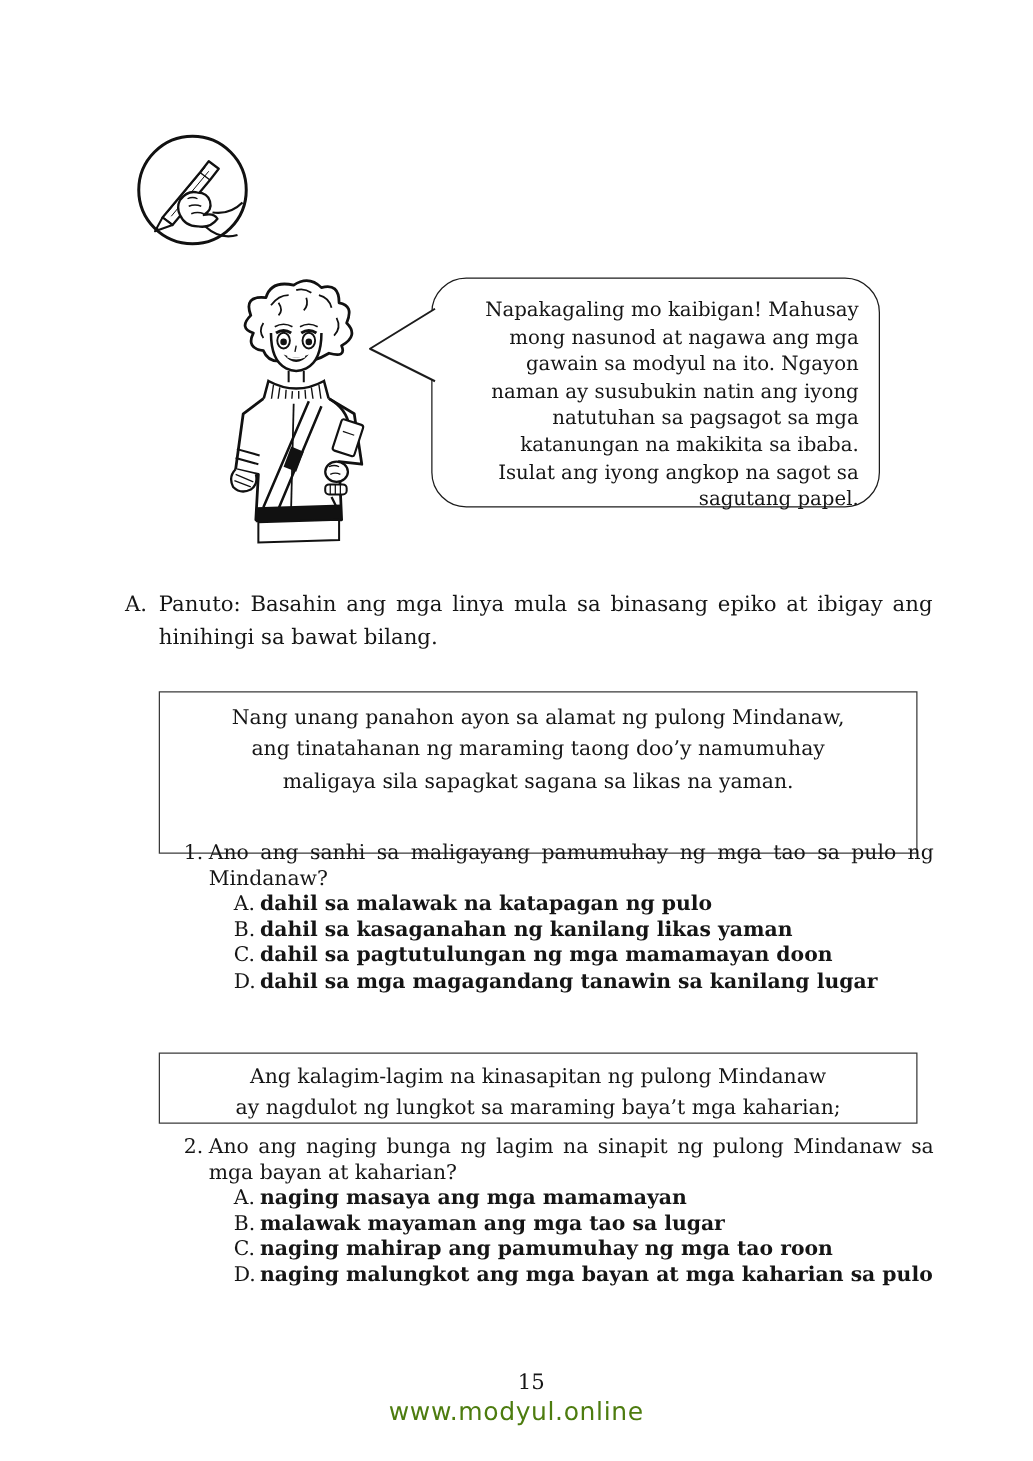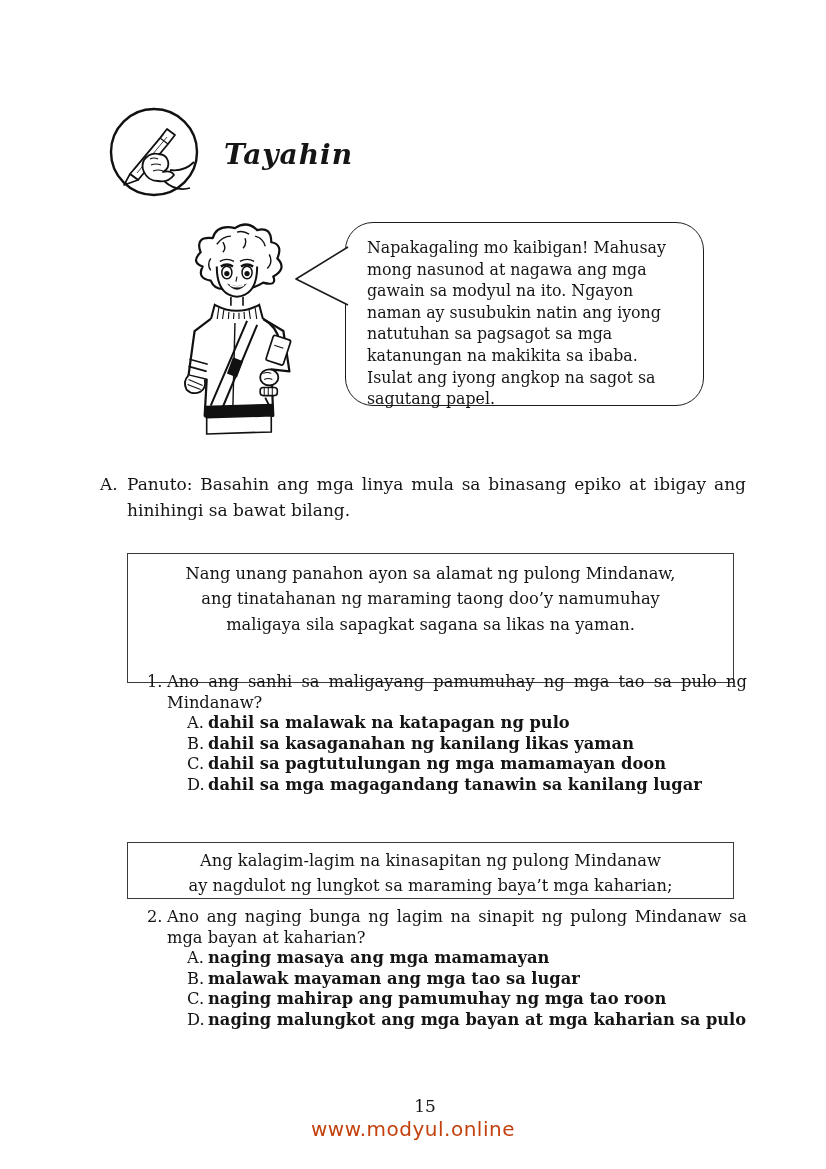--- a/index.html
+++ b/index.html
@@ -16,21 +16,21 @@
     font-size:28px;font-weight:bold;font-style:italic;letter-spacing:1px;
   }
 
   
   .character{position:absolute;left:176px;top:218px;width:130px;height:220px;}
   .bubble{
     position:absolute;left:345px;top:222px;width:359px;height:184px;
     border:1.6px solid #1c1c1c;border-radius:28px;box-sizing:border-box;
     padding:14px 16px 0 21px;background:#fff;
   }
-  .bubble p{margin:0;font-size:15.8px;line-height:21.6px;}
+  .bubble p{margin:0;font-size:15.8px;line-height:21.6px;text-align:right;}
   .tail{position:absolute;left:-54px;top:24px;width:57px;height:60px;z-index:2;overflow:visible;}
 
   
   .instruction{
     position:absolute;left:100px;top:471px;width:646px;display:flex;
     font-size:17px;line-height:26px;
   }
   .instr-letter{width:27px;flex:none;}
   .instruction p{margin:0;flex:1;text-align:justify;}
 
@@ -53,21 +53,21 @@
   .options{margin:0 0 0 40px;padding:0;list-style:none;}
   .option{display:flex;}
   .opt-letter{width:21px;flex:none;}
   .opt-text{flex:1;font-weight:bold;}
 
   
   .page-number{position:absolute;left:12px;top:1096px;width:100%;text-align:center;font-size:17px;}
   .watermark{
     position:absolute;left:0;top:1117px;width:100%;text-align:center;
     font-family:"DejaVu Sans","Liberation Sans",sans-serif;
-    font-size:20px;color:#c2410c;letter-spacing:0.5px;
+    font-size:20px;color:#4d7c0f;letter-spacing:0.5px;
   }
   svg{display:block;}
 </style>
 </head>
 <body>
 
 <div class="page">
 
   <div class="badge">
     <svg viewBox="0 0 92 92" width="92" height="92">
@@ -80,21 +80,20 @@
       <path d="M18,76 L16,79 L19.5,77.8 Z" fill="#111"></path>
 
       <path d="M36,54 Q42,46 50,48 Q58,48 60,55 Q62,62 55,66 Q63,64 66,69 Q60,77 50,75 Q40,75 36,66 Q33,60 36,54 Z" fill="#fff" stroke="#111" stroke-width="1.8" stroke-linejoin="round"></path>
       <path d="M42,53 Q46,51 50,53 M43,59 Q48,57 53,59 M45,65 Q50,63 55,65" fill="none" stroke="#111" stroke-width="1.1"></path>
 
       <path d="M62,64 Q76,66 86,56" fill="none" stroke="#111" stroke-width="1.8"></path>
       <path d="M56,75 Q68,86 82,82" fill="none" stroke="#111" stroke-width="1.8"></path>
     </svg>
   </div>
 
-  <h1 class="title">Tayahin</h1>
 
   <div class="character">
     <svg viewBox="0 0 128 218" width="130" height="220">
 
       <path d="M34,62 Q20,60 26,48 Q14,44 24,34 Q18,18 36,20 Q40,6 58,10 Q70,2 80,12 Q94,8 94,24 Q106,26 100,40 Q110,50 96,58 Q100,68 86,64 Q70,74 50,70 Q38,72 34,62 Z" fill="#fff" stroke="#111" stroke-width="2.2" stroke-linejoin="round"></path>
       <path d="M40,26 Q46,18 54,18 M60,14 Q66,12 72,16 M78,18 Q86,20 88,28 M34,40 Q30,46 34,52 M92,36 Q96,44 90,50 M46,24 Q50,30 46,34 M68,20 Q70,26 66,30" fill="none" stroke="#111" stroke-width="1.4"></path>
 
       <path d="M40,48 Q40,70 52,76 Q60,80 68,76 Q80,70 80,48" fill="#fff" stroke="#111" stroke-width="2"></path>
       <path d="M44,48 Q50,44 56,48 M64,48 Q70,44 76,48" fill="none" stroke="#111" stroke-width="2.4"></path>
       <path d="M43,43 Q50,39 57,43 M63,43 Q70,39 77,43" fill="none" stroke="#111" stroke-width="1.3"></path>

